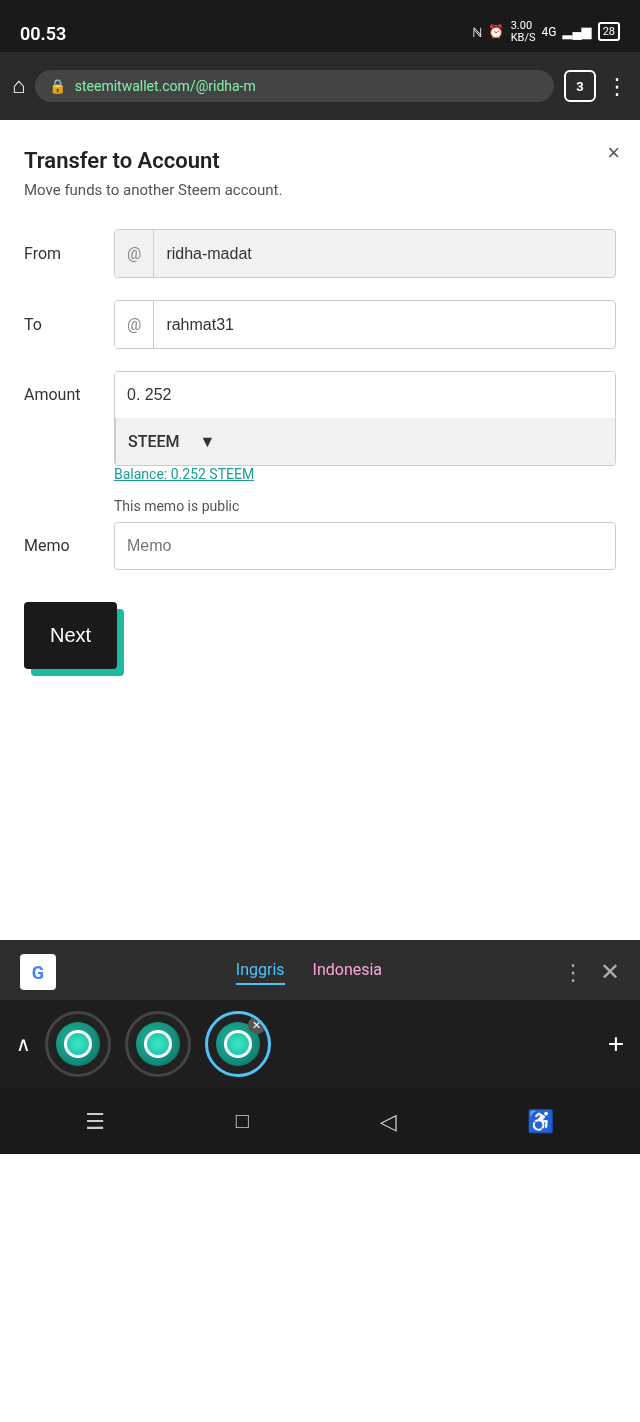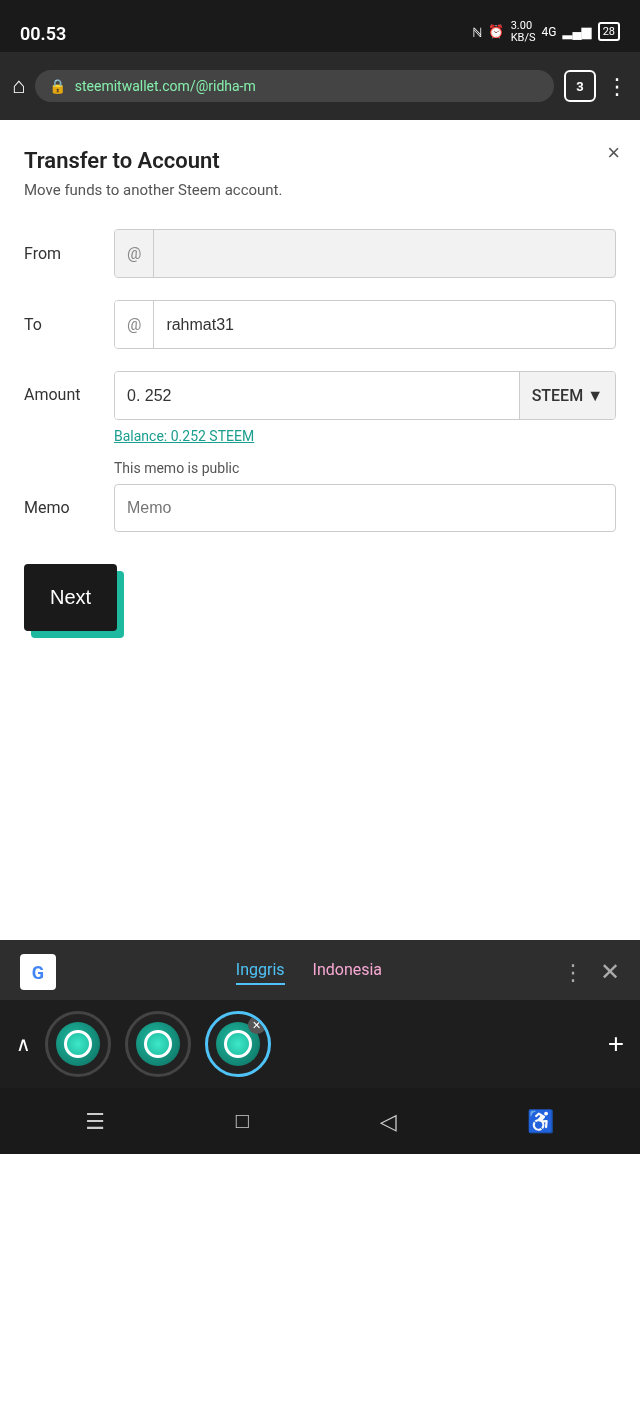--- a/index.html
+++ b/index.html
@@ -186,40 +186,41 @@
 
     .amount-right {
       flex: 1;
     }
 
     .amount-input-group {
       display: flex;
       border: 1px solid #ccc;
       border-radius: 4px;
       overflow: hidden;
-      margin-bottom: 8px;
+      margin-bottom: 0;
+      flex-direction: column;
     }
 
     .amount-input {
       flex: 1;
       border: none;
       padding: 14px 12px;
       font-size: 16px;
       color: #333;
       outline: none;
       background: #fff;
     }
 
     .currency-select {
       display: flex;
       align-items: center;
       padding: 14px 12px;
       background: #f2f2f2;
       border-left: 1px solid #ccc;
-      gap: 4px;
+      gap: 20px;
       cursor: pointer;
       font-size: 16px;
       color: #333;
       font-weight: 500;
     }
 
     .balance-link {
       color: #1a9e8e;
       font-size: 14px;
       text-decoration: underline;
@@ -471,20 +472,21 @@
   <button class="modal-close">×</button>
 
   <h1 class="modal-title">Transfer to Account</h1>
   <p class="modal-subtitle">Move funds to another Steem account.</p>
 
   
   <div class="form-row">
     <span class="form-label">From</span>
     <div class="input-with-at">
       <span class="at-prefix">@</span>
+      <input class="field-input" type="text" readonly="" style="color: rgb(51, 51, 51);" value="ridha-madat">
     </div>
   </div>
 
   
   <div class="form-row">
     <span class="form-label">To</span>
     <div class="input-with-at white-bg">
       <span class="at-prefix">@</span>
       <input class="field-input" type="text" value="rahmat31" style="">
     </div>

